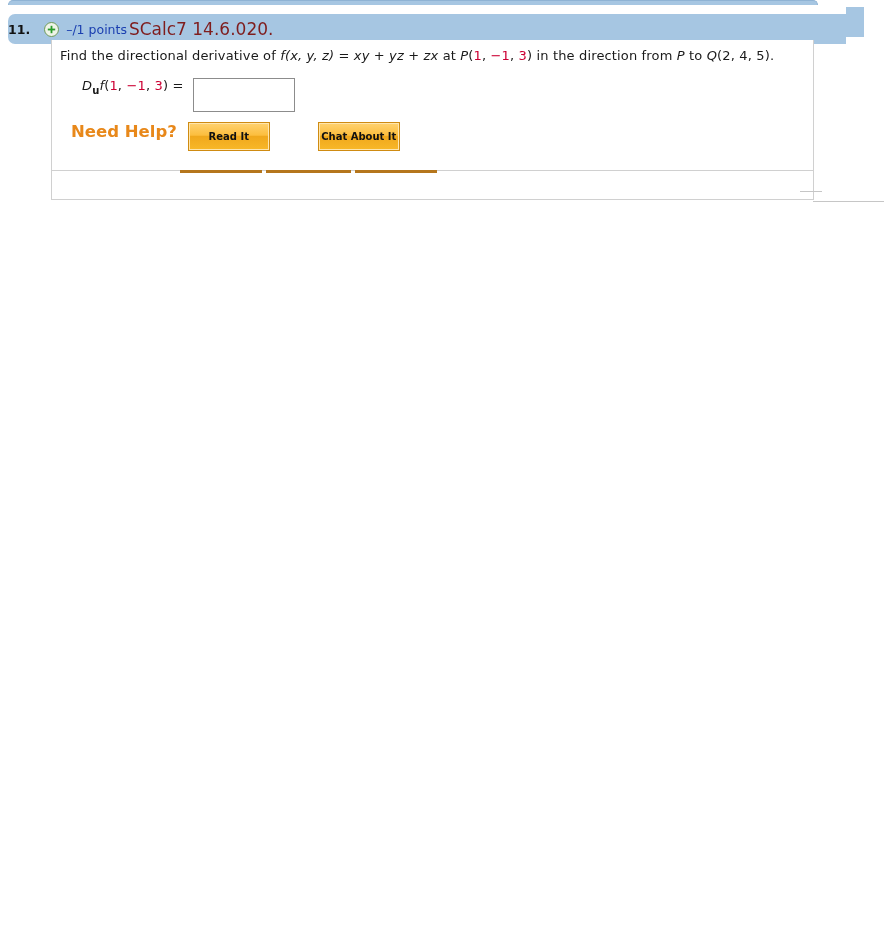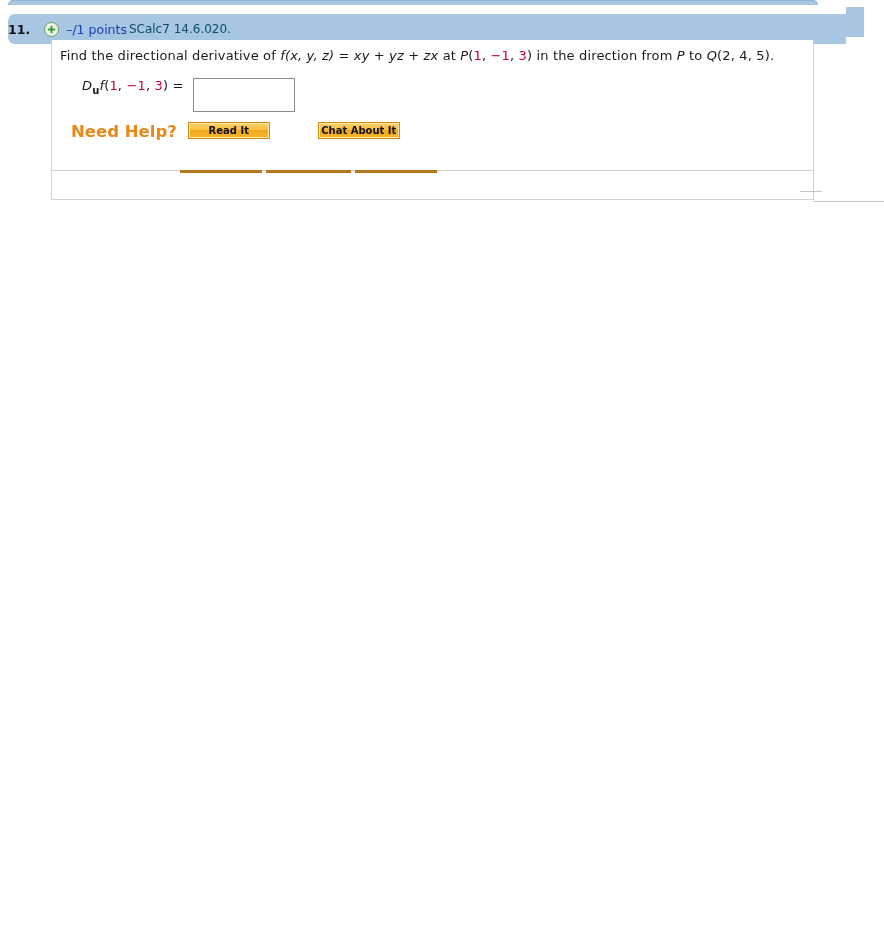--- a/index.html
+++ b/index.html
@@ -82,22 +82,22 @@
     flex: none;
   }
   .plus-icon svg { display: block; }
   .points {
     color: #1a3fb0;
     font-size: 12.5px;
     margin-right: 2px;
     white-space: nowrap;
   }
   .qref {
-    color: #0c4a6e;
-    font-size: 12px;
+    color: #7f1d1d;
+    font-size: 17px;
     white-space: nowrap;
   }
 
   
   .content-box {
     position: absolute;
     left: 51px;
     top: 40px;
     width: 763px;
     height: 131px;
@@ -156,21 +156,21 @@
     display: flex;
   }
   .help-label {
     color: #e8881a;
     font-weight: bold;
     font-size: 16.5px;
     margin-right: 11px;
     white-space: nowrap;
   }
   .help-btn {
-    height: 17px;
+    height: 29px;
     border: 1px solid #cf8b12;
     background: linear-gradient(to bottom, #ffd271 0%, #fcbe3e 45%, #f0a81c 50%, #f8b829 100%);
     box-shadow: inset 0 0 0 1px #ffe6ad;
     font-family: "DejaVu Sans", "Liberation Sans", sans-serif;
     font-size: 10px;
     font-weight: bold;
     color: #111111;
     display: flex;
     align-items: center;
     justify-content: center;

